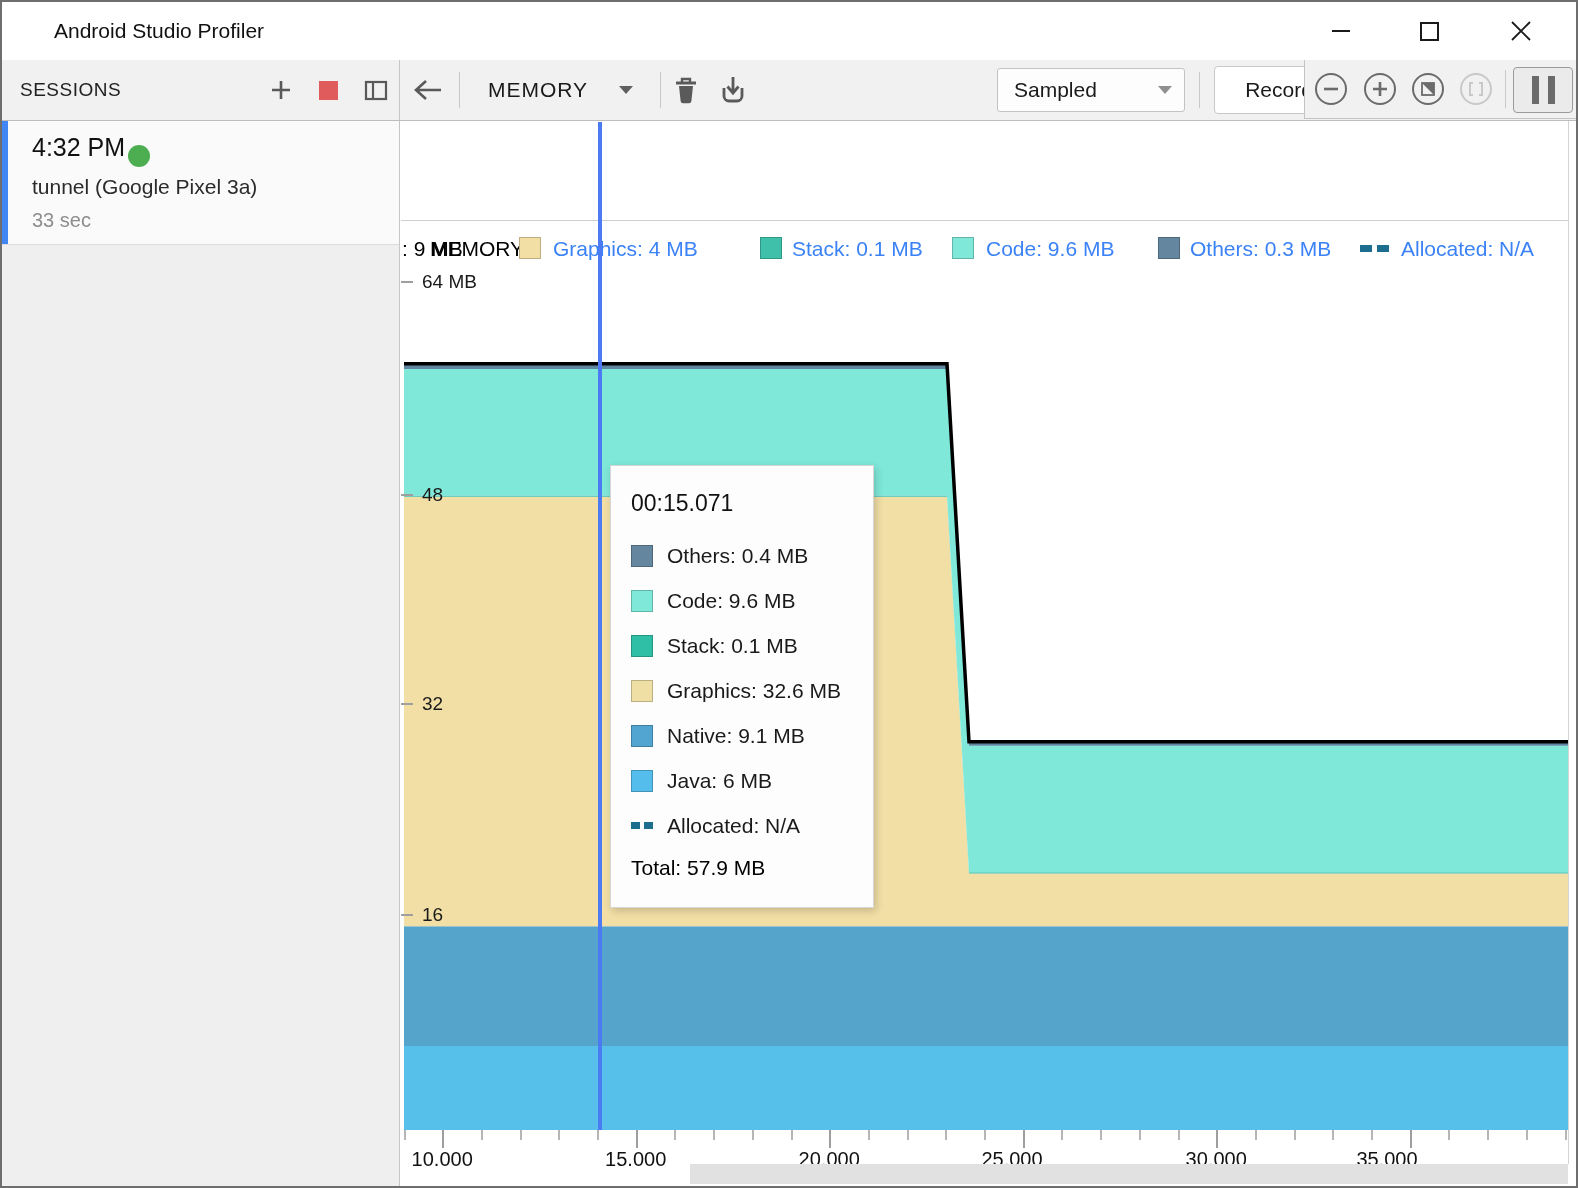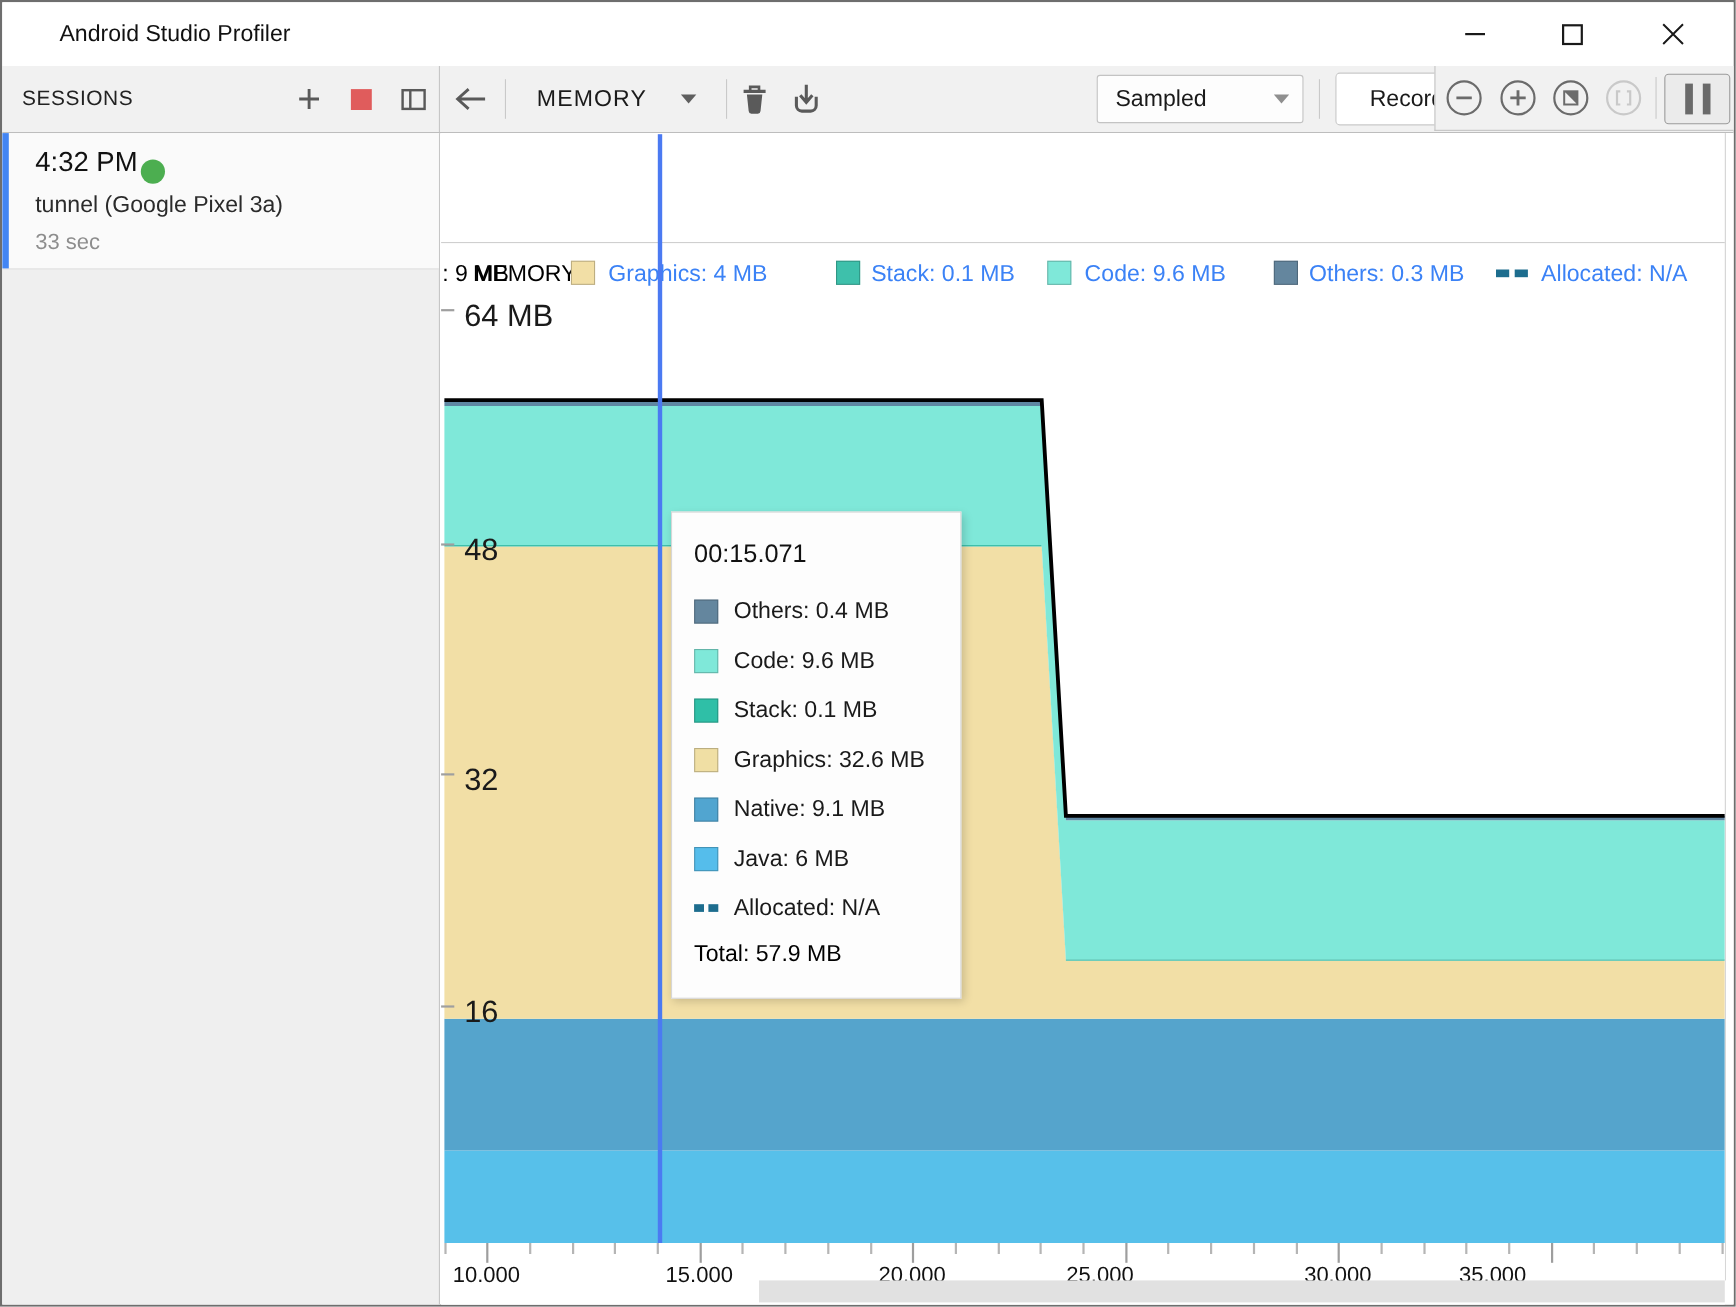--- a/index.html
+++ b/index.html
@@ -52,21 +52,21 @@
   #chart-svg { position:absolute; left:0; top:0; z-index:1; }
 
   .lg-item { position:absolute; top:116px; z-index:2; height:24px; }
   .lg-sq { position:absolute; left:0; top:0; width:22px; height:22px; border:1px solid rgba(0,0,0,.22); }
   .lg-label { position:absolute; left:0; top:0; white-space:nowrap; font-size:21px; line-height:23px; color:#3b82f6; }
   .lg-dashwrap { position:absolute; left:0; top:8px; display:flex; gap:5px; }
   .lg-dash { width:12px; height:7px; }
   .chart-title-overlap { position:absolute; top:116px; z-index:2; font-size:21px; line-height:23px; color:#000; white-space:nowrap; }
 
   .y-tick { position:absolute; left:0; width:12px; height:2px; background:#9f9f9f; z-index:2; }
-  .y-label { position:absolute; left:21px; font-size:28px; color:#1a1a1a; z-index:2; white-space:nowrap; }
+  .y-label { position:absolute; left:21px; font-size:19px; color:#1a1a1a; z-index:2; white-space:nowrap; }
 
   .cursor-line { position:absolute; left:197px; top:1px; width:4px; height:1008px; background:#4b7af2; z-index:3; }
 
   
   .tooltip { position:absolute; left:209px; top:344px; width:264px; height:443px; background:#fdfdfd; border:1px solid #d6d6d6; box-shadow:2px 3px 8px rgba(0,0,0,.18); z-index:5; }
   .tt-time { margin:24px 0 0 20px; font-size:23px; color:#111; }
   .tt-rows { margin:16px 0 0 20px; }
   .tt-row { display:flex; align-items:center; height:45px; }
   .tt-sq { width:22px; height:22px; border:1px solid rgba(0,0,0,.22); margin-right:14px; flex:none; }
   .tt-dashwrap { width:22px; margin-right:14px; display:flex; gap:4px; flex:none; }
@@ -316,21 +316,21 @@
         <div class="x-tick" style="left: 931.3px; height: 10px;"></div>
         <div class="x-tick" style="left: 970px; height: 10px;"></div>
         <div class="x-tick major" style="left: 1008.7px; height: 18px;"></div>
         <div class="x-tick" style="left: 1047.4px; height: 10px;"></div>
         <div class="x-tick" style="left: 1086.1px; height: 10px;"></div>
         <div class="x-tick" style="left: 1124.8px; height: 10px;"></div>
         <div class="x-tick" style="left: 1163.5px; height: 10px;"></div>
         <div class="x-label" style="left: -8.8px;">10.000</div>
         <div class="x-label" style="left: 184.7px;">15.000</div>
         <div class="x-label" style="left: 378.2px;">20.000</div>
-        <div class="x-label" style="left: 549px;">25.000</div>
+        <div class="x-label" style="left: 561px;">25.000</div>
         <div class="x-label" style="left: 765.2px;">30.000</div>
-        <div class="x-label" style="left: 906px;">35.000</div>
+        <div class="x-label" style="left: 936px;">35.000</div>
       </div>
 
     <div class="hscrollbar"></div>
   </div>
 
 </div>
 
 </body></html>

